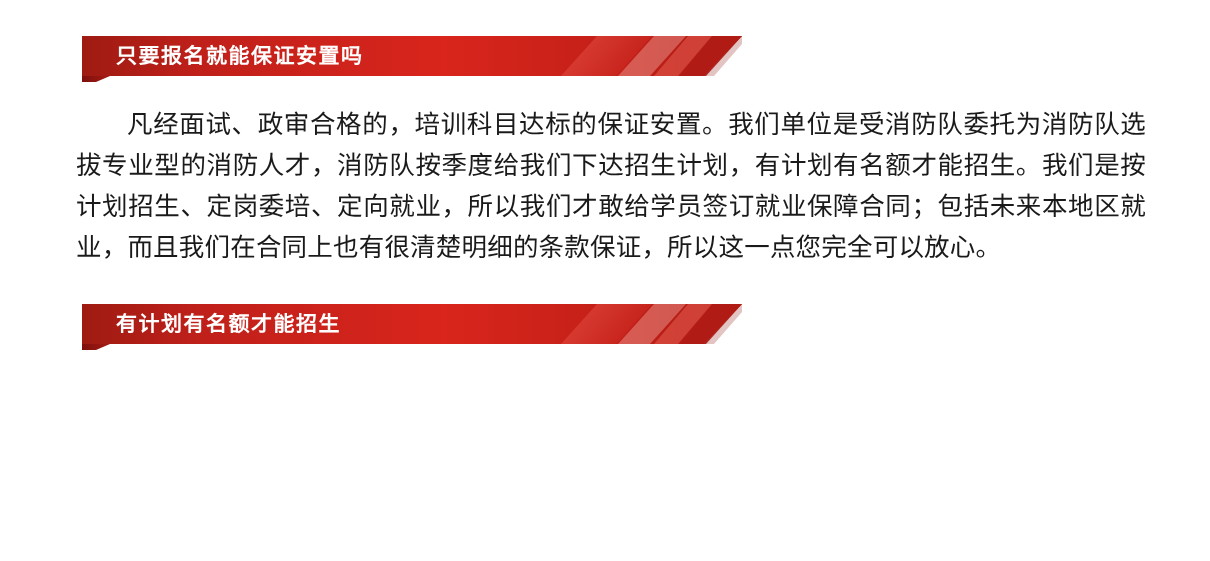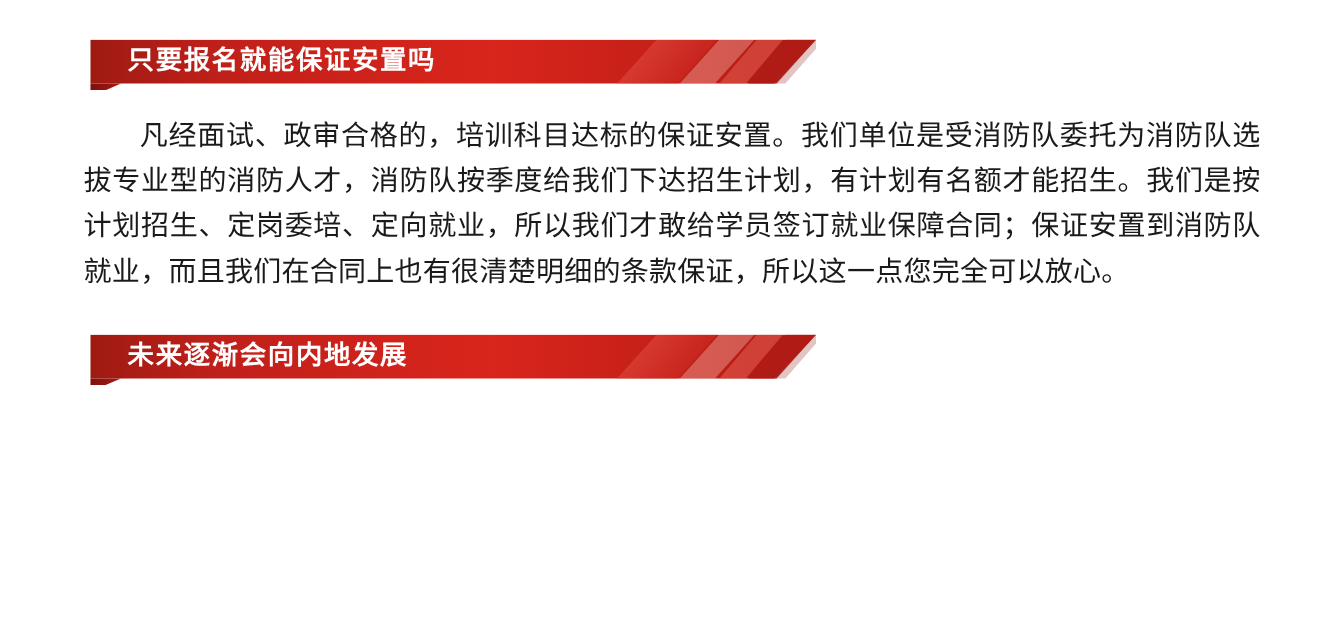--- a/index.html
+++ b/index.html
@@ -42,21 +42,21 @@
     display: block;
   }
   .banner-title {
     position: absolute;
     left: 34px;
     top: 0;
     height: 40px;
     line-height: 40px;
     font-family: "Liberation Serif", "DejaVu Serif", serif;
     font-weight: bold;
-    font-size: 24px;
+    font-size: 21px;
     letter-spacing: 1.5px;
     color: #ffffff;
     white-space: nowrap;
     z-index: 3;
   }
 
   
   .para {
     margin: 0;
     padding: 0;
@@ -111,34 +111,34 @@
         <polygon points="606,0 630,0 596,40 572,40" fill="#e2584c" opacity="0.6"></polygon>
         <polygon points="632,0 660,0 624,40 598,40" fill="#b01c15" opacity="0.9"></polygon>
 
         <polygon points="0,40 28,40 14,46 0,46" fill="url(#g3)"></polygon>
 
         <polygon points="622,40 660,0 660,8 632,40" fill="#8c1410" opacity="0.25"></polygon>
       </svg>
       <div class="banner-title">只要报名就能保证安置吗</div>
     </div>
     <div class="gap-after-banner"></div>
-    <p class="para">凡经面试、政审合格的，培训科目达标的保证安置。我们单位是受消防队委托为消防队选拔专业型的消防人才，消防队按季度给我们下达招生计划，有计划有名额才能招生。我们是按计划招生、定岗委培、定向就业，所以我们才敢给学员签订就业保障合同；保证安置到消防队就业，而且我们在合同上也有很清楚明细的条款保证，所以这一点您完全可以放心。</p>
+    <p class="para">凡经面试、政审合格的，培训科目达标的保证安置。我们单位是受消防队委托为消防队选拔专业型的消防人才，消防队按季度给我们下达招生计划，有计划有名额才能招生。我们是按计划招生、定岗委培、定向就业，所以我们才敢给学员签订就业保障合同；包括未来本地区就业，而且我们在合同上也有很清楚明细的条款保证，所以这一点您完全可以放心。</p>
   </div>
 
   <div class="gap-between-sections"></div>
 
   <div class="section">
     <div class="banner">
       <svg class="banner-shape" viewBox="0 0 660 46" preserveAspectRatio="none">
         <polygon points="0,0 600,0 660,0 622,40 0,40" fill="url(#g1)"></polygon>
         <polygon points="515,0 570,0 534,40 479,40" fill="url(#g2)" opacity="0.55"></polygon>
         <polygon points="572,0 604,0 568,40 536,40" fill="#f2a59c" opacity="0.45"></polygon>
         <polygon points="606,0 630,0 596,40 572,40" fill="#e2584c" opacity="0.6"></polygon>
         <polygon points="632,0 660,0 624,40 598,40" fill="#b01c15" opacity="0.9"></polygon>
         <polygon points="0,40 28,40 14,46 0,46" fill="url(#g3)"></polygon>
         <polygon points="622,40 660,0 660,8 632,40" fill="#8c1410" opacity="0.25"></polygon>
       </svg>
-      <div class="banner-title">未来逐渐会向内地发展</div>
+      <div class="banner-title">有计划有名额才能招生</div>
     </div>
     <div class="gap-after-banner"></div>
   </div>
 
 </div>
 
 </body></html>

